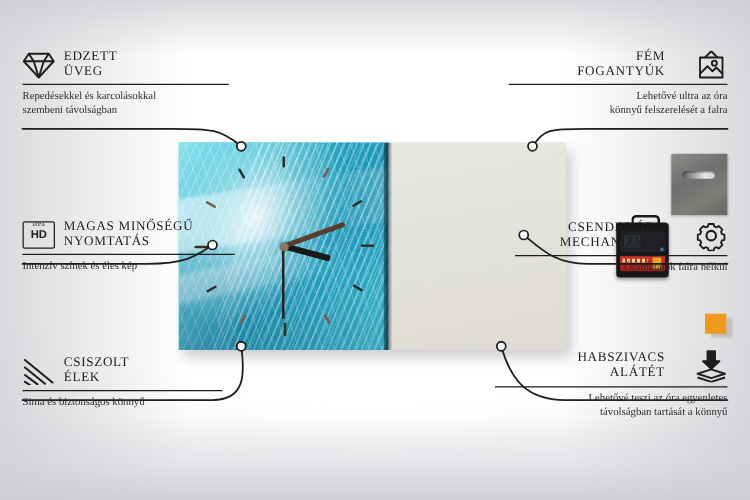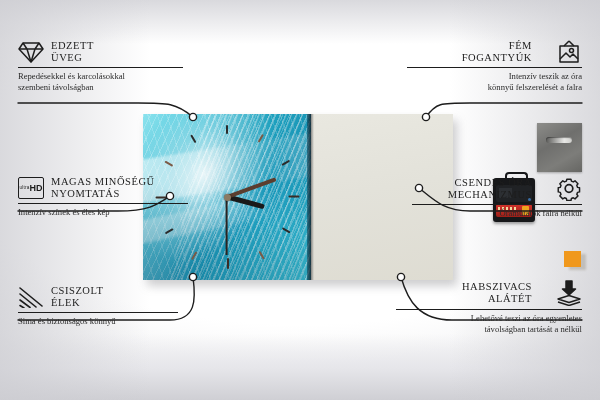--- a/index.html
+++ b/index.html
@@ -118,21 +118,21 @@
   .co-head.right{justify-content:flex-end;gap:24px;}
   .co-title{font-family:"Liberation Serif",serif;font-size:10.5px;line-height:12px;
     letter-spacing:.55px;color:#1d1d1d;font-weight:400;text-transform:uppercase;white-space:nowrap;}
   .co-title.right{text-align:right;}
   .co-rule{height:1.3px;background:#1d1d1d;margin-top:3px;}
   .co-desc{font-family:"Liberation Serif",serif;font-size:8.6px;line-height:10.4px;
     color:#2b2b2b;margin-top:3px;white-space:nowrap;}
   .co-desc.right{text-align:right;}
   .ico{flex:0 0 auto;display:flex;align-items:center;justify-content:center;}
   .hd-box{width:24px;height:20px;border:1.4px solid #1d1d1d;border-radius:2px;
-    display:flex;flex-direction:row;align-items:center;justify-content:center;line-height:1;}
+    display:flex;flex-direction:column;align-items:center;justify-content:flex-start;line-height:1;}
   .hd-box .u{font-size:4.6px;letter-spacing:.2px;color:#1d1d1d;font-family:"Liberation Sans",sans-serif;}
   .hd-box .h{font-size:9px;font-weight:bold;color:#1d1d1d;font-family:"Liberation Sans",sans-serif;margin-top:.5px;}
 
   svg.lines{position:absolute;left:0;top:0;width:600px;height:400px;pointer-events:none;}
 </style>
 </head>
 <body>
 
 <div class="stage">
 
@@ -297,21 +297,21 @@
       <span class="ico">
         <svg width="26" height="24" viewBox="0 0 26 24" fill="none" stroke="#1d1d1d" stroke-width="1.5" stroke-linejoin="round">
           <path d="M13 1 L8 6 M13 1 L18 6"></path>
           <rect x="4" y="6" width="18" height="16"></rect>
           <path d="M4 19 L10 13 L14 17 L17 14 L22 19"></path>
           <circle cx="15.5" cy="10.5" r="2"></circle>
         </svg>
       </span>
     </div>
     <div class="co-rule" style="width:175px;margin-left:0"></div>
-    <div class="co-desc right">Intenzív teszik az óra</div>
+    <div class="co-desc right">Lehetővé ultra az óra</div>
     <div class="co-desc right" style="margin-top:0">könnyű felszerelését a falra</div>
   </div>
 
   <div class="callout" style="left:412px;top:176px;width:170px;">
     <div class="co-head right">
       <span>
         <div class="co-title right">CSENDES ÓRA</div>
         <div class="co-title right">MECHANIZMUS</div>
       </span>
       <span class="ico">
@@ -334,16 +334,16 @@
       <span class="ico">
         <svg width="26" height="26" viewBox="0 0 26 26" fill="none" stroke="#1d1d1d" stroke-width="1.5" stroke-linejoin="round">
           <path d="M10 1 h6 v8 h3.5 L13 15 L6.5 9 H10 Z" fill="#1d1d1d"></path>
           <path d="M13 15.5 L24 19 L13 22.5 L2 19 Z"></path>
           <path d="M2 22 L13 25.5 L24 22"></path>
         </svg>
       </span>
     </div>
     <div class="co-rule" style="width:186px"></div>
     <div class="co-desc right">Lehetővé teszi az óra egyenletes</div>
-    <div class="co-desc right" style="margin-top:0">távolságban tartását a nélkül</div>
+    <div class="co-desc right" style="margin-top:0">távolságban tartását a könnyű</div>
   </div>
 
 </div>
 
 </body></html>

